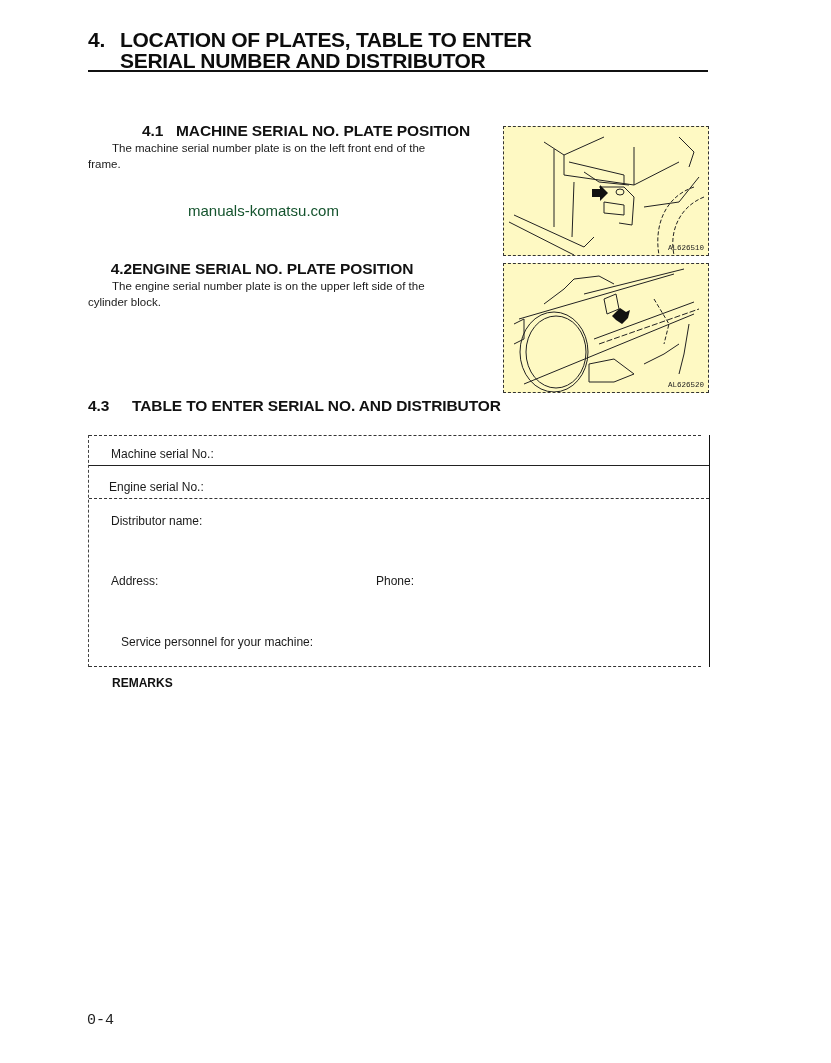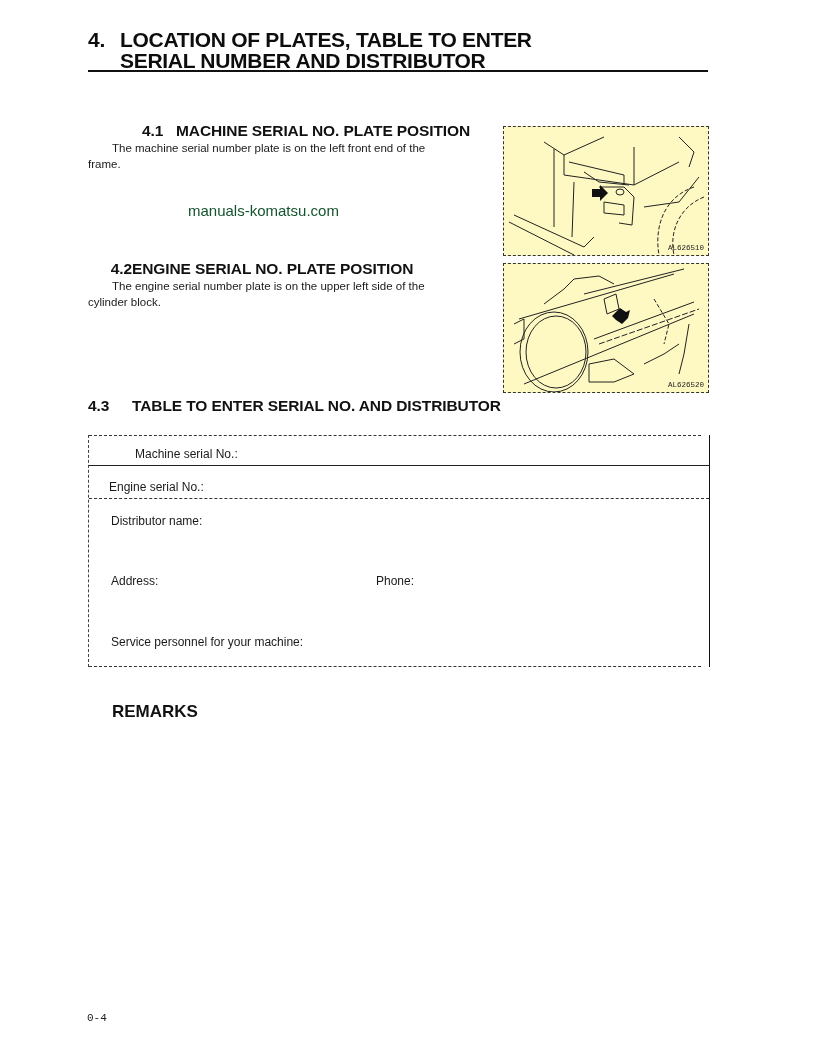--- a/index.html
+++ b/index.html
@@ -14,22 +14,22 @@
   .body-text { font-size:11.5px; line-height:16px; color:#1a1a1a; width:410px; }
   .body-text .ind { padding-left:24px; }
   .watermark { left:188px; top:202px; font-size:15px; color:#14532d; font-family:"Liberation Sans", sans-serif; }
   .figure { border:1px dashed #333; background:#fef9c3;text-align:right; }
   .fig-label { font-size:7.5px; font-family:"Liberation Mono", monospace; color:#222; }
   .form { left:88px; top:435px; width:620px; height:232px; border-right:1.5px solid #111; border-left:1px dashed #444; }
   .form .topline { position:absolute; left:0; top:0; width:612px; border-top:1px dashed #333; }
   .form .row-line { position:absolute; left:0; width:620px; border-top:1px solid #222; }
   .form .row-line.dash { border-top:1px dashed #333; }
   .form .lbl { position:absolute; font-size:12px; color:#1a1a1a; }
-  .remarks { left:88px; top:702px; font-weight:bold; font-size:17px; color:#111;padding-left:24px; }
-  .pageno { left:87px; top:1012px; font-size:11px; font-family:"Liberation Mono", monospace; color:#222; }
+  .remarks { left:88px; top:676px; font-weight:bold; font-size:12px; color:#111;padding-left:24px; }
+  .pageno { left:87px; top:1012px; font-size:15px; font-family:"Liberation Mono", monospace; color:#222; }
 </style>
 </head>
 <body>
 
 <div class="abs title">
   <div><span class="num">4.</span><span>LOCATION OF PLATES, TABLE TO ENTER</span></div>
   <div class="l2">SERIAL NUMBER AND DISTRIBUTOR</div>
 </div>
 <div class="abs title-rule"></div>
 
@@ -99,36 +99,36 @@
   <div class="abs fig-label" style="right:4px; bottom:3px;">AL626520</div>
 </div>
 
 <div class="abs sec-head" style="left:88px; top:397px;">
   <span class="snum" style="width:44px;">4.3</span><span>TABLE TO ENTER SERIAL NO. AND DISTRIBUTOR</span>
 </div>
 
 <div class="abs form">
   <div class="topline"></div>
 
-  <div class="lbl" style="left:22px; top:12px;margin-left:24px;">Machine serial No.:</div>
+  <div class="lbl" style="left:22px; top:12px;">Machine serial No.:</div>
   <div class="row-line" style="top:30px;"></div>
 
   <div class="lbl" style="left:20px; top:45px;">Engine serial No.:</div>
   <div class="row-line dash" style="top:63px;"></div>
 
   <div class="lbl" style="left:22px; top:79px;">Distributor name:</div>
   <div class="abs" style="left:120px; top:77px; width:480px; height:40px;"></div>
 
   <div class="lbl" style="left:22px; top:139px;">Address:</div>
   <div class="abs" style="left:78px; top:137px; width:180px; height:50px;"></div>
 
   <div class="lbl" style="left:287px; top:139px;">Phone:</div>
   <div class="abs" style="left:320px; top:137px; width:280px; height:20px;"></div>
 
-  <div class="lbl" style="left:22px; top:200px;">Service personnel for your machine:</div>
+  <div class="lbl" style="left:32px; top:200px;">Service personnel for your machine:</div>
   <div class="abs" style="left:250px; top:198px; width:350px; height:20px;"></div>
 
   <div class="row-line dash" style="top:231px; width:612px;"></div>
 </div>
 
 <div class="abs remarks">REMARKS</div>
 
 <div class="abs pageno">0-4</div>
 
 </body></html>

